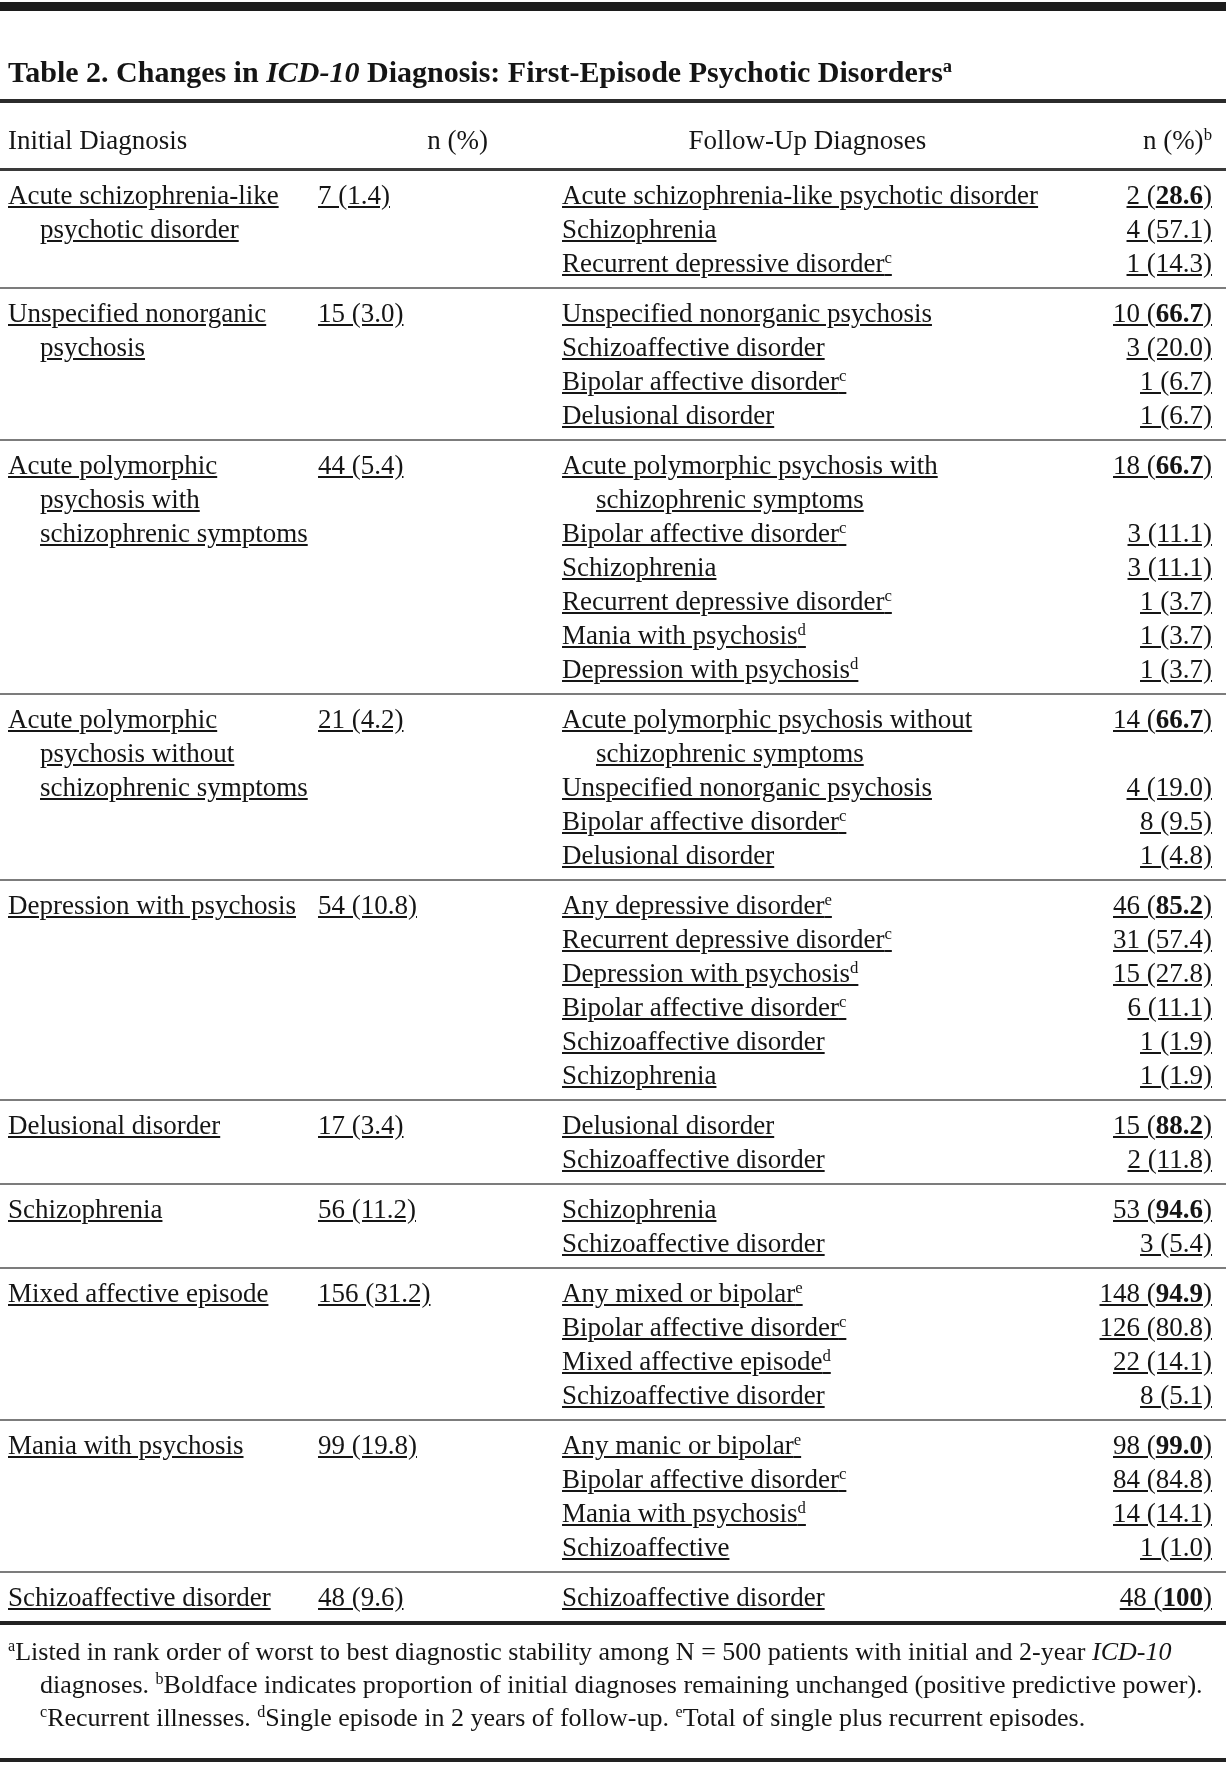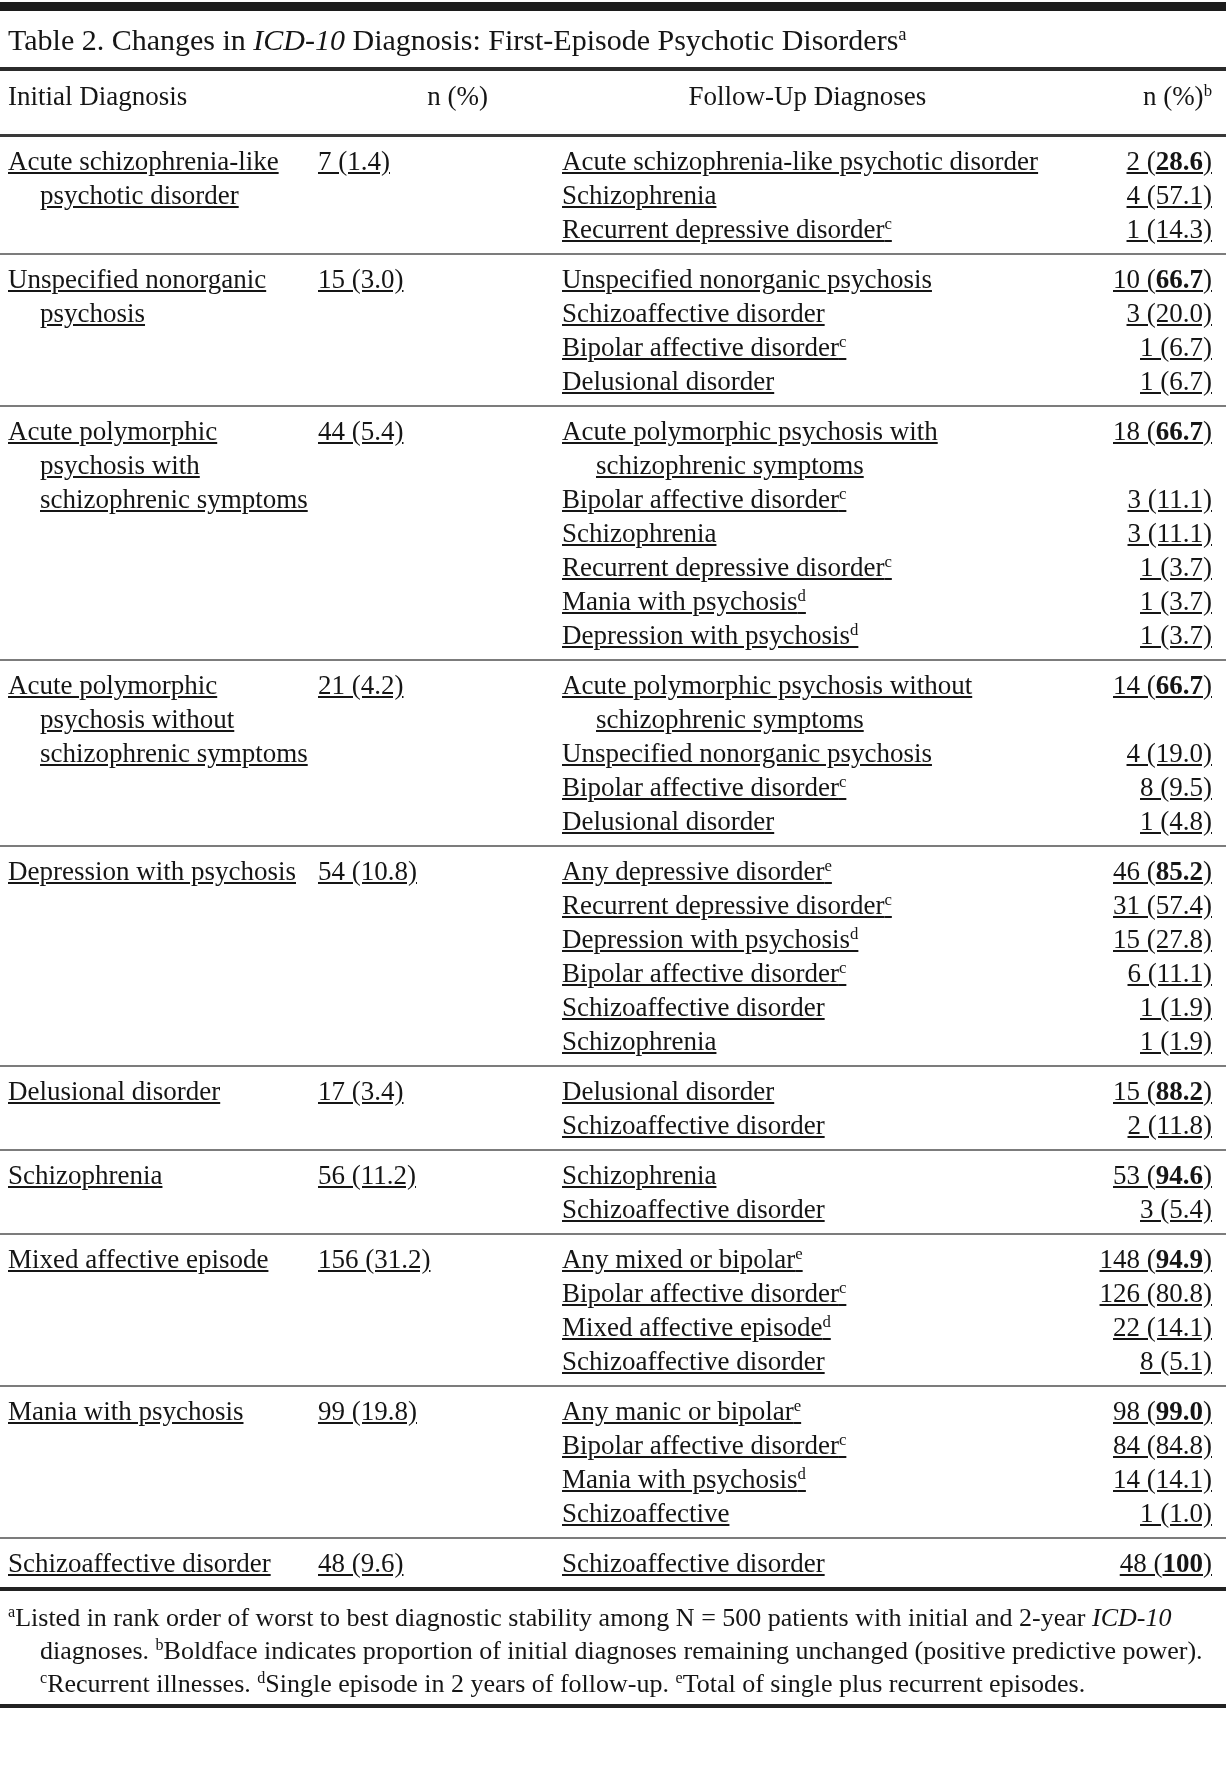--- a/index.html
+++ b/index.html
@@ -9,43 +9,43 @@
     font-size:27px;line-height:34px;overflow:hidden;
   }
   .rule{width:1226px;}
   .rule-top{height:9px;background:#1c1c1c;margin-top:2px;}
   .rule-title{height:4px;background:#2b2b2b;}
   .rule-header{height:3px;background:#3a3a3a;}
   .rule-sep{height:2px;background:#7c7c7c;}
   .rule-thick{height:4px;background:#222;}
   .rule-bottom{height:4px;background:#222;}
 
-  .title{padding:10px 14px 8px 8px;font-size:30px;line-height:38px;font-weight:normal;}
+  .title{padding:10px 14px 8px 8px;font-size:30px;line-height:38px;font-weight:bold;margin-top:32px;}
   .title i{font-style:italic;}
 
   sup{font-size:0.62em;line-height:0;vertical-align:baseline;position:relative;top:-0.55em;}
 
-  .hrow{display:flex;align-items:flex-end;padding:8px 14px 21px 8px;}
+  .hrow{display:flex;align-items:flex-end;padding:8px 14px 11px 8px;margin-top:12px;}
   .h1{width:310px;}
   .h2{width:170px;text-align:right;white-space:nowrap;}
   .h3{flex:1;margin-left:74px;display:flex;align-items:flex-end;}
   .h-follow{flex:1;text-align:center;padding-right:90px;}
   .h-n2{text-align:center;white-space:nowrap;}
 
   .section{display:flex;padding:7px 14px 7px 8px;text-decoration:underline;}
   .c1{width:310px;}
   .c1 .hang{padding-left:32px;text-indent:-32px;padding-right:10px;}
   .c2{width:170px;text-align:left;white-space:nowrap;}
   .c3{flex:1;margin-left:74px;}
   .frow{display:flex;}
   .flabel{flex:1 1 auto;max-width:470px;padding-left:34px;text-indent:-34px;padding-right:8px;}
   .fval{margin-left:auto;white-space:nowrap;text-align:right;}
   .fval b, .title b{font-weight:bold;}
 
-  .footnote{padding:10px 14px 4px 8px;font-size:26px;line-height:33px;}
+  .footnote{padding:10px 14px 24px 8px;font-size:26px;line-height:33px;}
   .footnote .fn-body{display:block;padding-left:32px;text-indent:-32px;}
   .footnote i{font-style:italic;}
 </style>
 </head>
 <body>
 
 <div class="rule rule-top"></div>
 
 <div class="title"><span>Table 2. Changes in </span><i>ICD-10</i><span> Diagnosis: First-Episode Psychotic Disorders</span><sup>a</sup></div>
 

